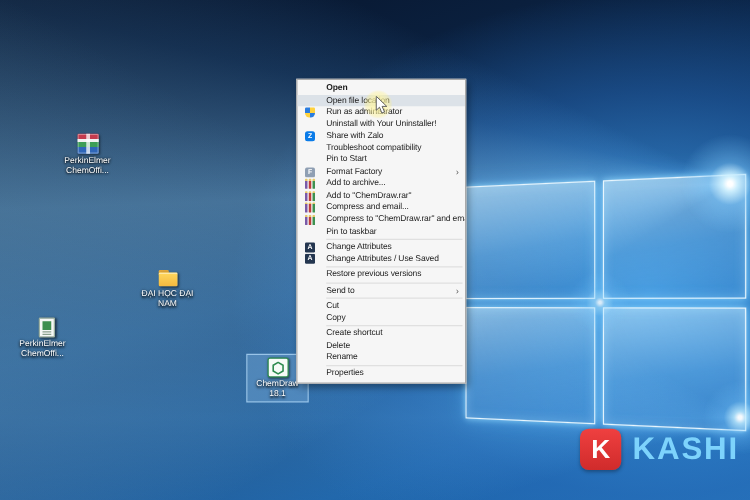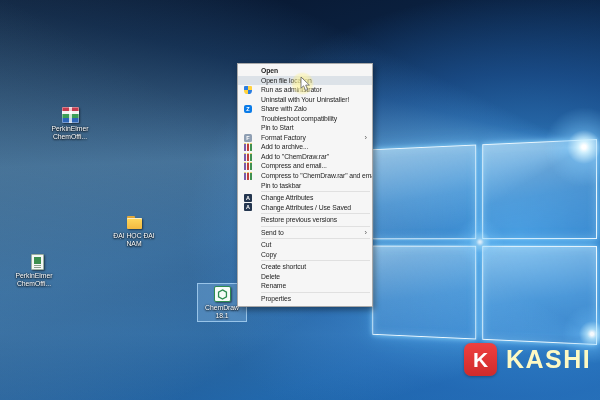--- a/index.html
+++ b/index.html
@@ -81,21 +81,21 @@
   .click-glow { position:absolute; left:291px; top:72px; width:23px; height:23px; border-radius:50%;
     background: radial-gradient(circle, rgba(255,246,160,0.70) 0 35%, rgba(255,240,120,0.30) 60%, rgba(0,0,0,0) 72%); }
   .cursor { position:absolute; left:300px; top:77px; }
 
   
   .watermark { position:absolute; left:464px; top:343px; display:flex; align-items:center; }
   .wm-badge { width:33px; height:33px; border-radius:7px;
     background: linear-gradient(180deg, #ef4040 0%, #d02b2b 100%);
     color:#ffffff; font-weight:bold; font-size:21px; line-height:33px; text-align:center;
     box-shadow: 0 1px 3px rgba(0,0,0,0.3); }
-  .wm-text { margin-left:9px; font-size:25px; font-weight:bold; letter-spacing:1.5px; color:#fef9c3; }
+  .wm-text { margin-left:9px; font-size:25px; font-weight:bold; letter-spacing:1.5px; color:#7dd3fc; }
 </style>
 </head>
 <body>
 
 <div class="wallpaper">
   <div class="wp-glow"></div>
   <div class="wp-beam-top"></div>
   <div class="wp-beam-bottom"></div>
   <div class="win-window">
     <div class="pane"></div>

